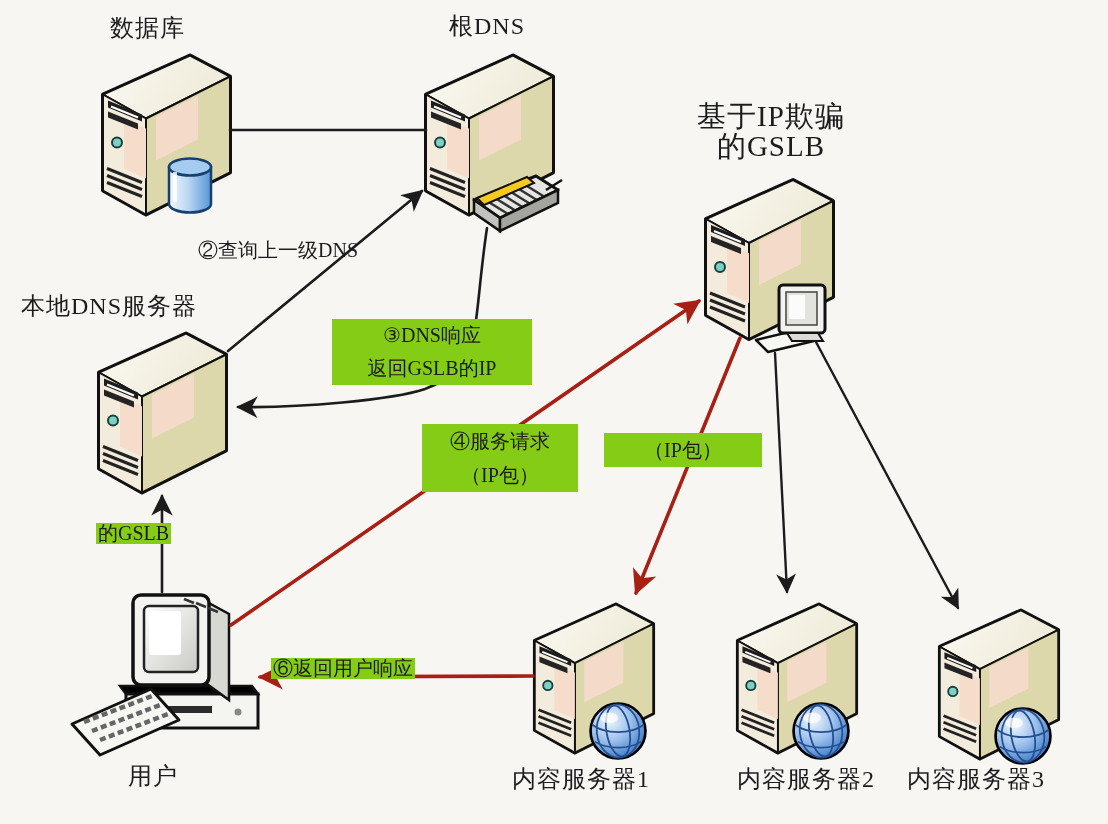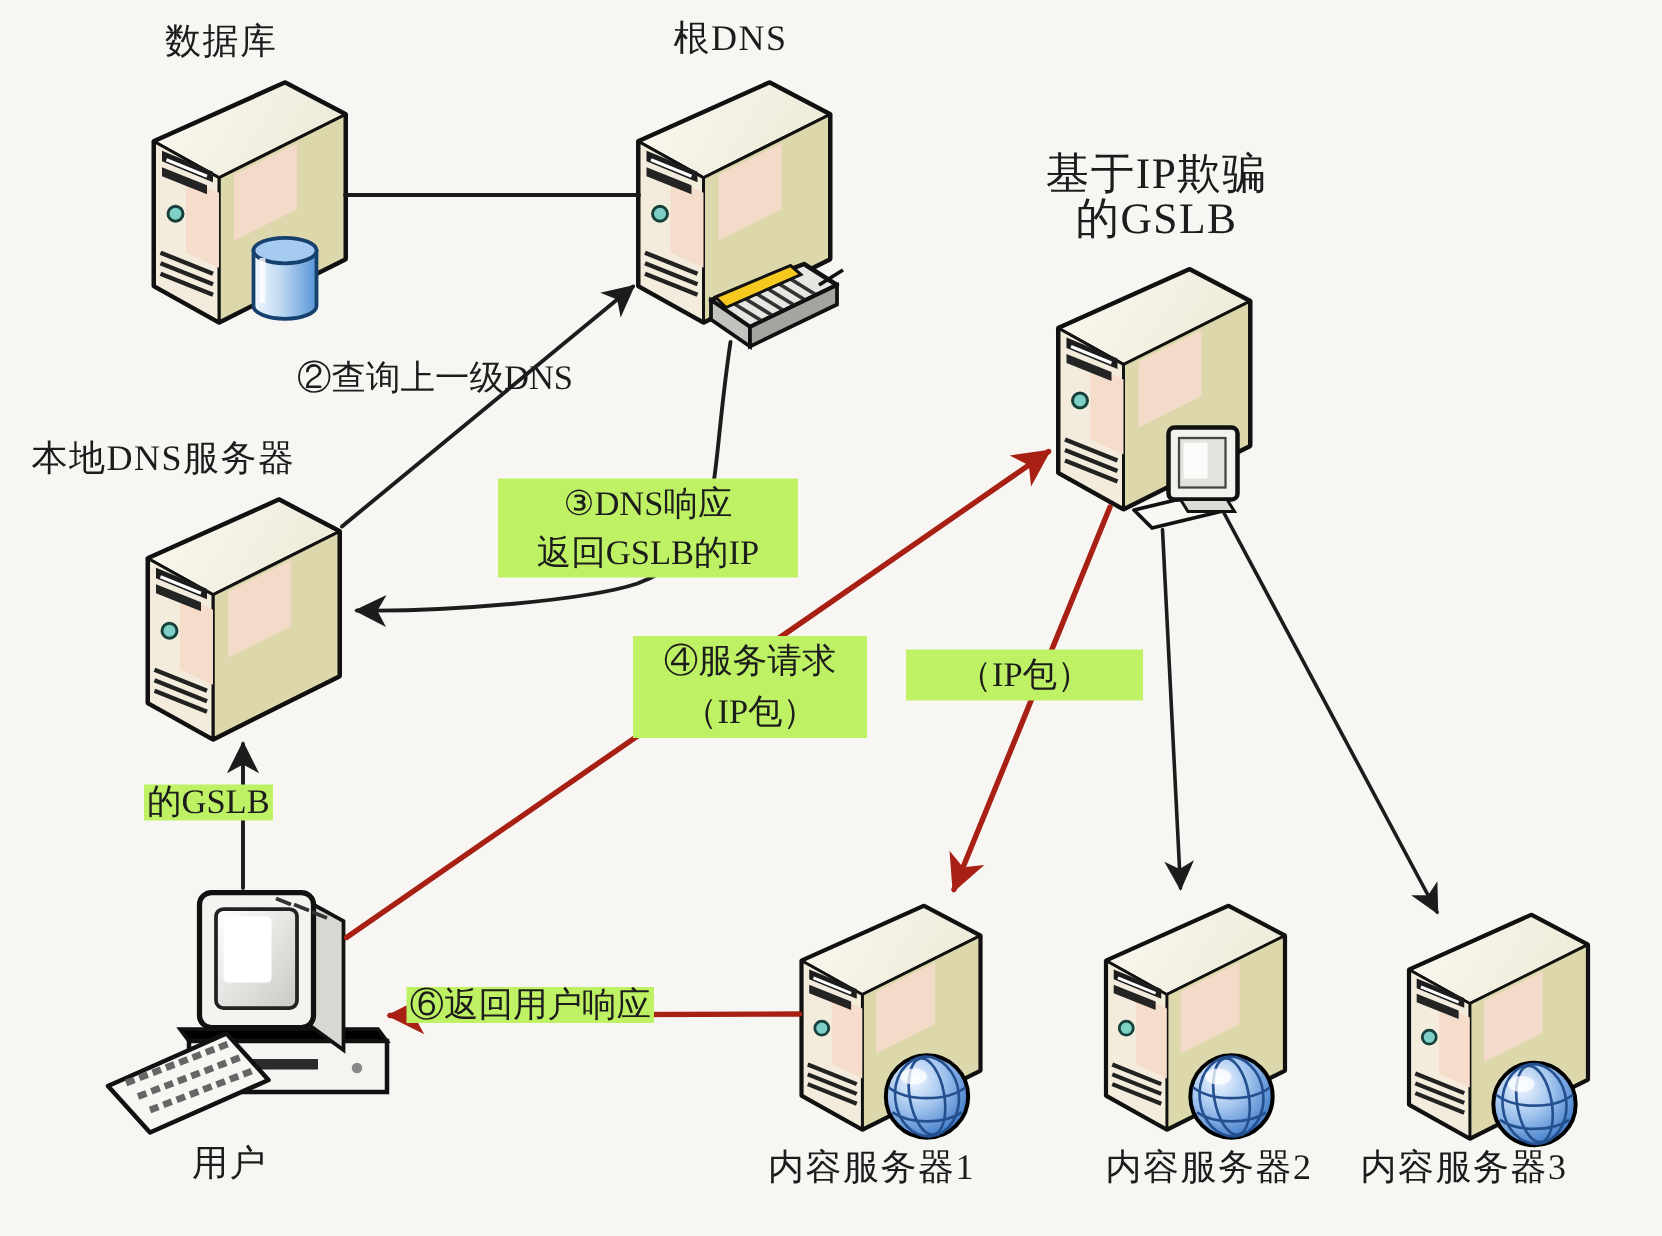--- a/index.html
+++ b/index.html
@@ -7,23 +7,23 @@
     position:relative; width:1108px; height:824px;
     background:#f7f6f3; overflow:hidden;
     font-family:"Liberation Serif","DejaVu Serif",serif;
     color:#1c1c1c;
   }
   #scene{position:absolute;left:0;top:0;}
   .lbl{
     position:absolute; white-space:nowrap; font-size:24px;
     letter-spacing:1px; line-height:1.05; z-index:5;
   }
-  .ann{font-size:23px; letter-spacing:0;}
+  .ann{font-size:20px; letter-spacing:0;}
   .center{text-align:center;}
-  .maskbg{background:#bef264; padding:0 2px;}
+  .maskbg{background:#84cc16; padding:0 2px;}
   .twoline div{white-space:nowrap;}
 </style>
 </head>
 <body>
 
 <div id="canvas">
 
   <svg id="scene" width="1108" height="824" viewBox="0 0 1108 824">
     <defs>
       <linearGradient id="gradCyl" x1="0" y1="0" x2="1" y2="0">

